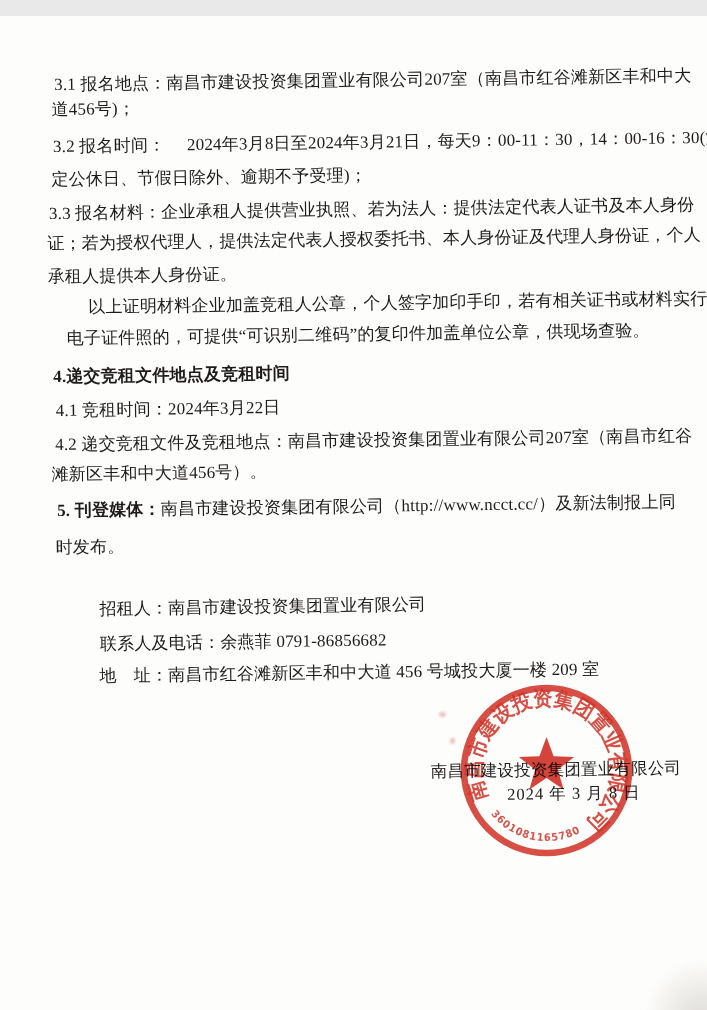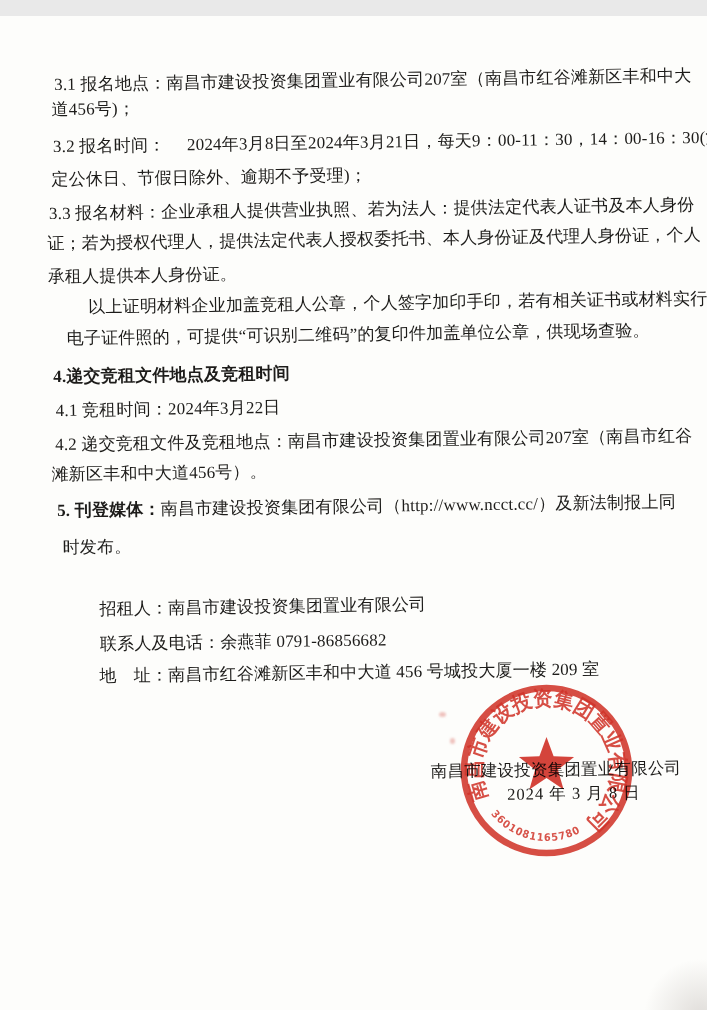--- a/index.html
+++ b/index.html
@@ -28,21 +28,21 @@
   .l5{top:188px;left:47px;}
   .l6{top:218px;left:45px;}
   .l7{top:251px;left:45px;}
   .l8{top:282px;left:85px;}
   .l9{top:313px;left:63px;}
   .l10{top:351px;left:49px;}
   .l11{top:385px;left:51px;}
   .l12{top:419px;left:50px;}
   .l13{top:449px;left:46px;}
   .l14{top:485px;left:51px;}
-  .l15{top:522px;left:56px;}
+  .l15{top:522px;left:49px;}
   .l16{top:584px;left:92px;}
   .l17{top:619px;left:92px;}
   .l18{top:651px;left:91px;}
   .l19{top:751px;left:421px;font-size:16.5px;}
   .l20{top:775px;left:497px;font-size:16.5px;letter-spacing:1px;}
   .seal{
     position:absolute;left:449px;top:657px;width:195px;height:195px;
     mix-blend-mode:multiply;opacity:0.95;
   }
   .seal-company-arc{

